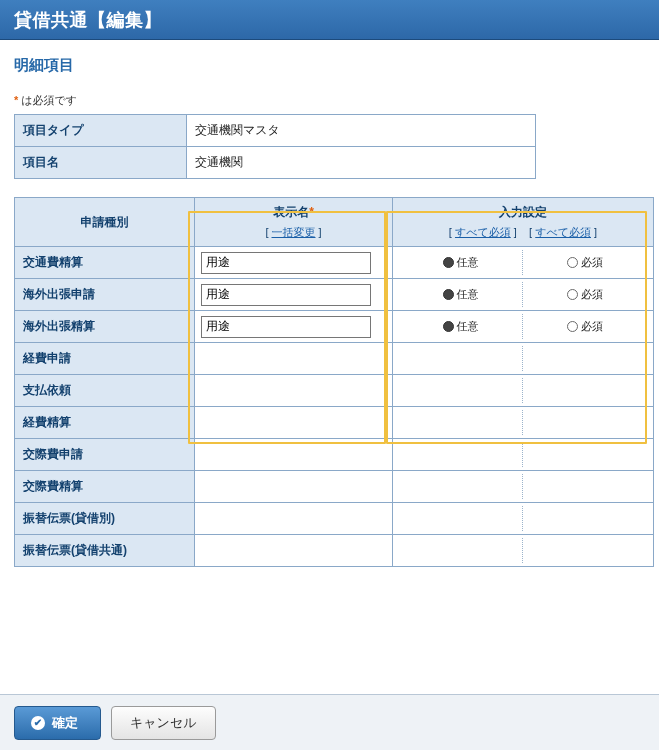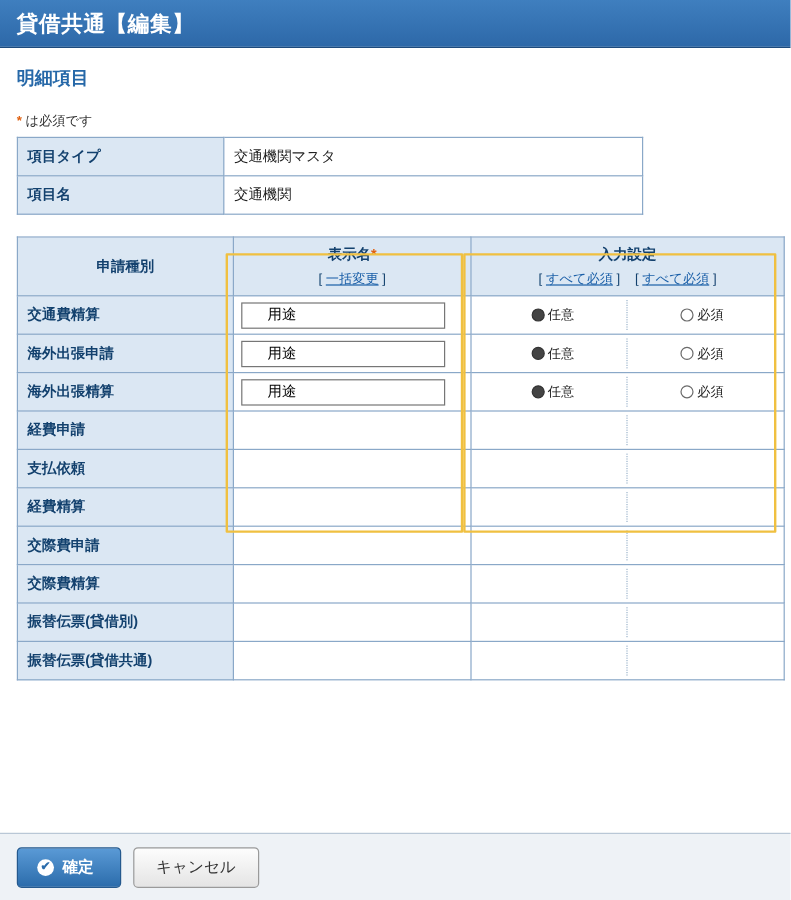--- a/index.html
+++ b/index.html
@@ -119,21 +119,21 @@
   }
   table.grid td {
     border: 1px solid #8aa8c8;
     background: #ffffff;
     padding: 3px 6px;
     height: 31px;
   }
   td.name-cell input.txt {
     width: 170px;
     font-size: 12px;
-    padding: 3px 21px;
+    padding: 3px 4px;
     border: 1px solid #767676;
     font-family: "Liberation Sans", sans-serif;
   }
   td.opt-cell {
     padding: 0;
   }
   .opt-inner {
     display: flex;
     align-items: center;
     height: 100%;

